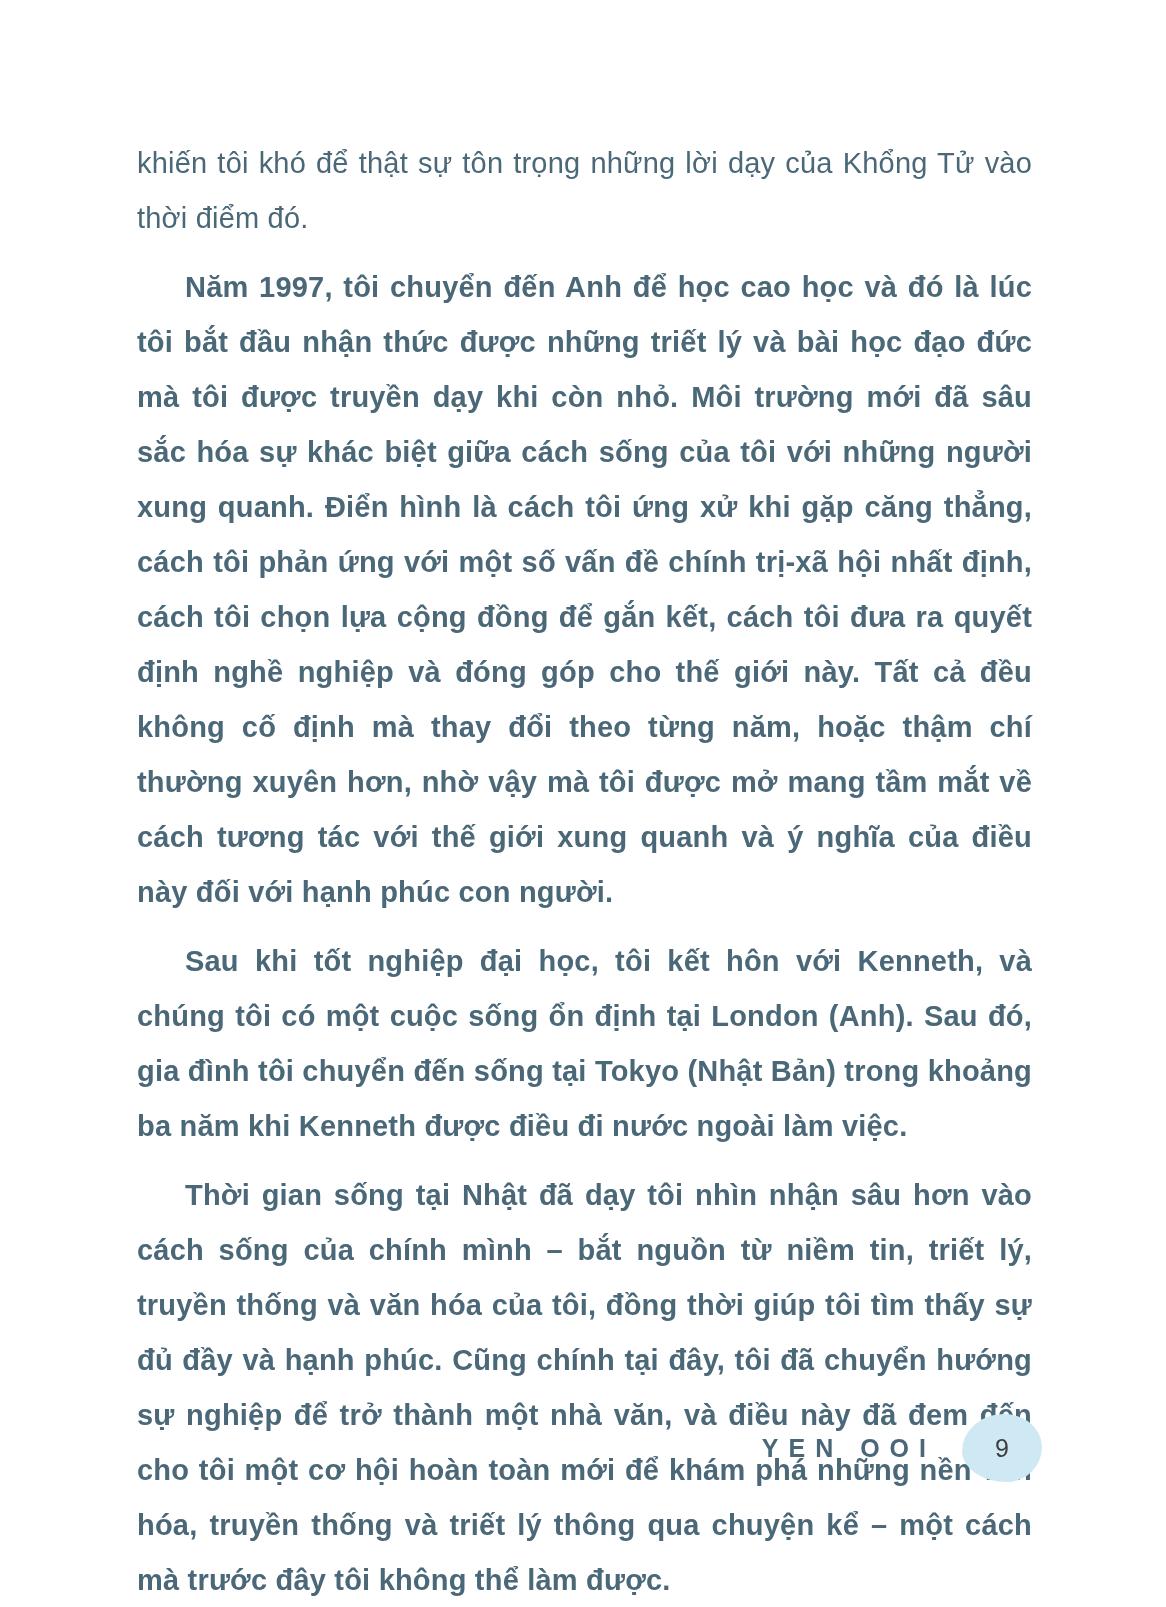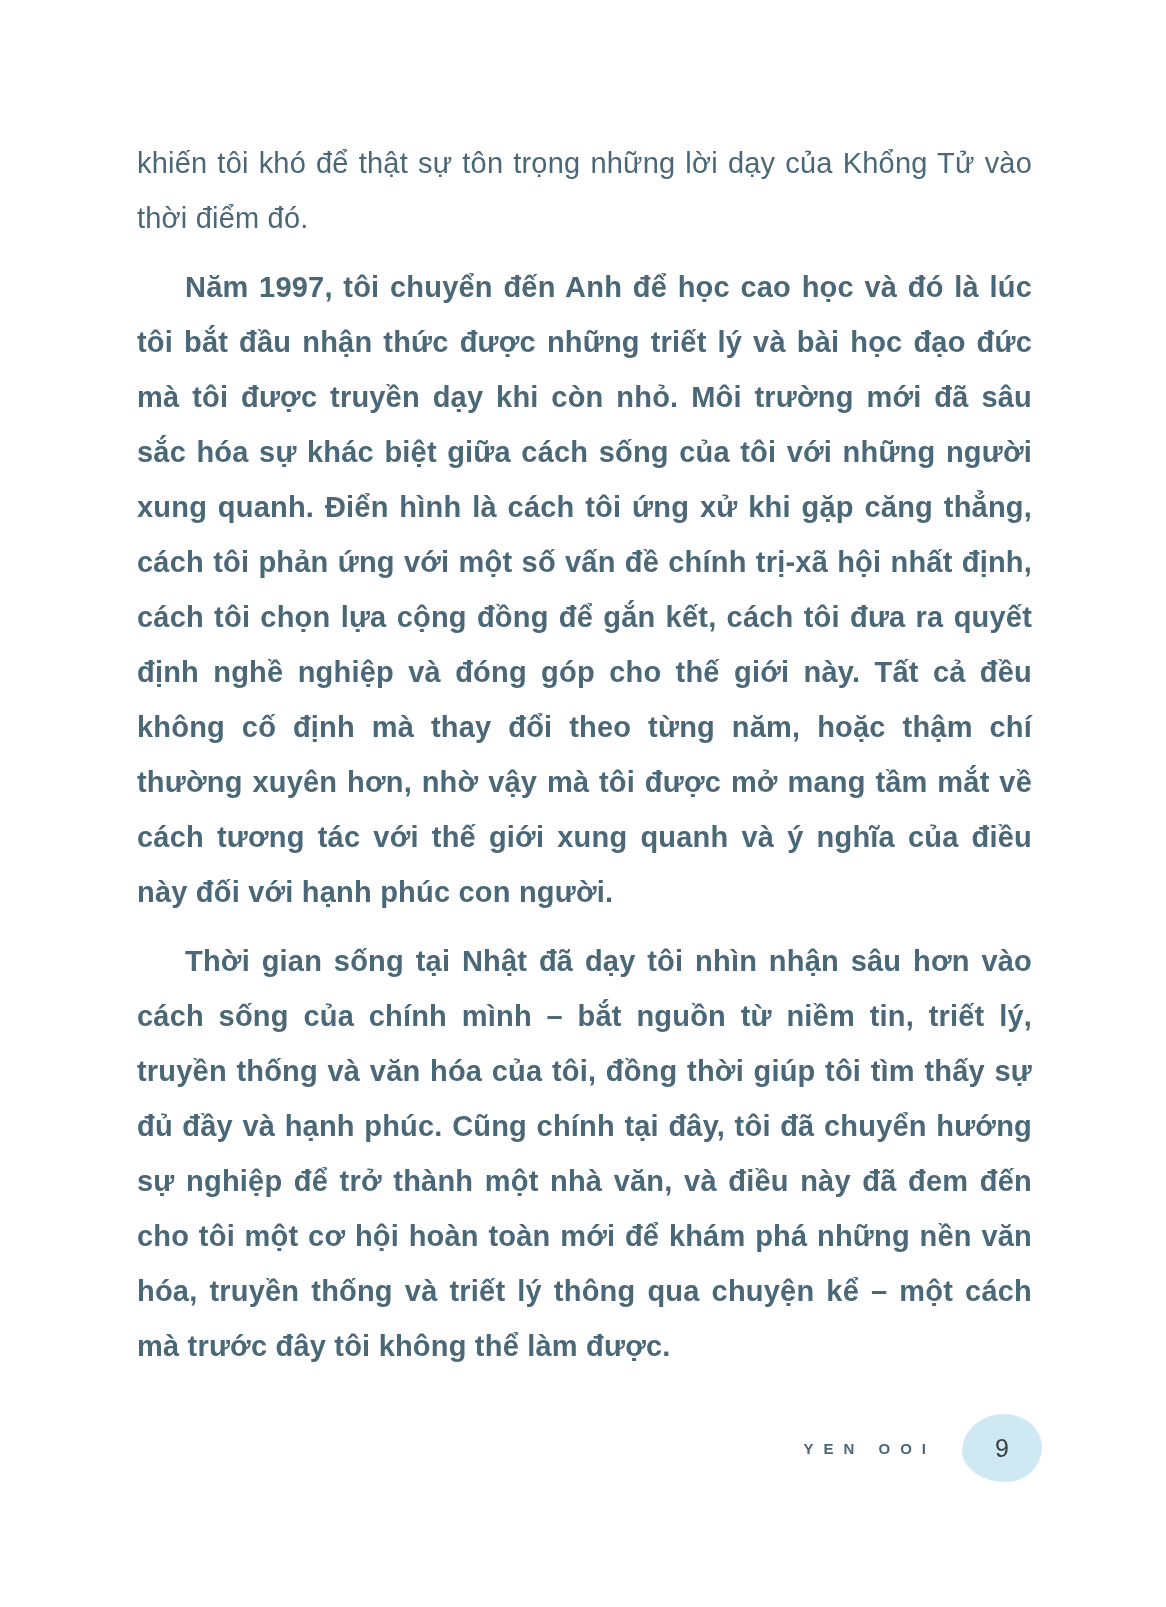--- a/index.html
+++ b/index.html
@@ -39,21 +39,21 @@
     left: 137px;
     right: 136px;
     top: 1408px;
     height: 80px;
     display: flex;
     justify-content: flex-end;
     align-items: center;
     gap: 26px;
   }
   .author {
-    font-size: 15px;
+    font-size: 25px;
     font-weight: bold;
     letter-spacing: 10px;
     color: #4a6878;
     margin-left: 10px;
   }
   .page-number-blob {
     width: 80px;
     height: 68px;
     background: #cfe9f4;
     border-radius: 52% 48% 44% 56% / 55% 48% 52% 45%;
@@ -68,20 +68,21 @@
   }
 </style>
 </head>
 <body>
 
 <div class="page">
 
   <div class="content">
     <p class="para">khiến tôi khó để thật sự tôn trọng những lời dạy của Khổng Tử vào thời điểm đó.</p>
     <p class="para indent">Năm 1997, tôi chuyển đến Anh để học cao học và đó là lúc tôi bắt đầu nhận thức được những triết lý và bài học đạo đức mà tôi được truyền dạy khi còn nhỏ. Môi trường mới đã sâu sắc hóa sự khác biệt giữa cách sống của tôi với những người xung quanh. Điển hình là cách tôi ứng xử khi gặp căng thẳng, cách tôi phản ứng với một số vấn đề chính trị-xã hội nhất định, cách tôi chọn lựa cộng đồng để gắn kết, cách tôi đưa ra quyết định nghề nghiệp và đóng góp cho thế giới này. Tất cả đều không cố định mà thay đổi theo từng năm, hoặc thậm chí thường xuyên hơn, nhờ vậy mà tôi được mở mang tầm mắt về cách tương tác với thế giới xung quanh và ý nghĩa của điều này đối với hạnh phúc con người.</p>
+    <p class="para indent">Sau khi tốt nghiệp đại học, tôi kết hôn với Kenneth, và chúng tôi có một cuộc sống ổn định tại London (Anh). Sau đó, gia đình tôi chuyển đến sống tại Tokyo (Nhật Bản) trong khoảng ba năm khi Kenneth được điều đi nước ngoài làm việc.</p>
     <p class="para indent">Thời gian sống tại Nhật đã dạy tôi nhìn nhận sâu hơn vào cách sống của chính mình – bắt nguồn từ niềm tin, triết lý, truyền thống và văn hóa của tôi, đồng thời giúp tôi tìm thấy sự đủ đầy và hạnh phúc. Cũng chính tại đây, tôi đã chuyển hướng sự nghiệp để trở thành một nhà văn, và điều này đã đem đến cho tôi một cơ hội hoàn toàn mới để khám phá những nền văn hóa, truyền thống và triết lý thông qua chuyện kể – một cách mà trước đây tôi không thể làm được.</p>
   </div>
 
   <div class="footer">
     <span class="author">YEN OOI</span>
     <span class="page-number-blob">
       <span class="page-number">9</span>
     </span>
   </div>
 

